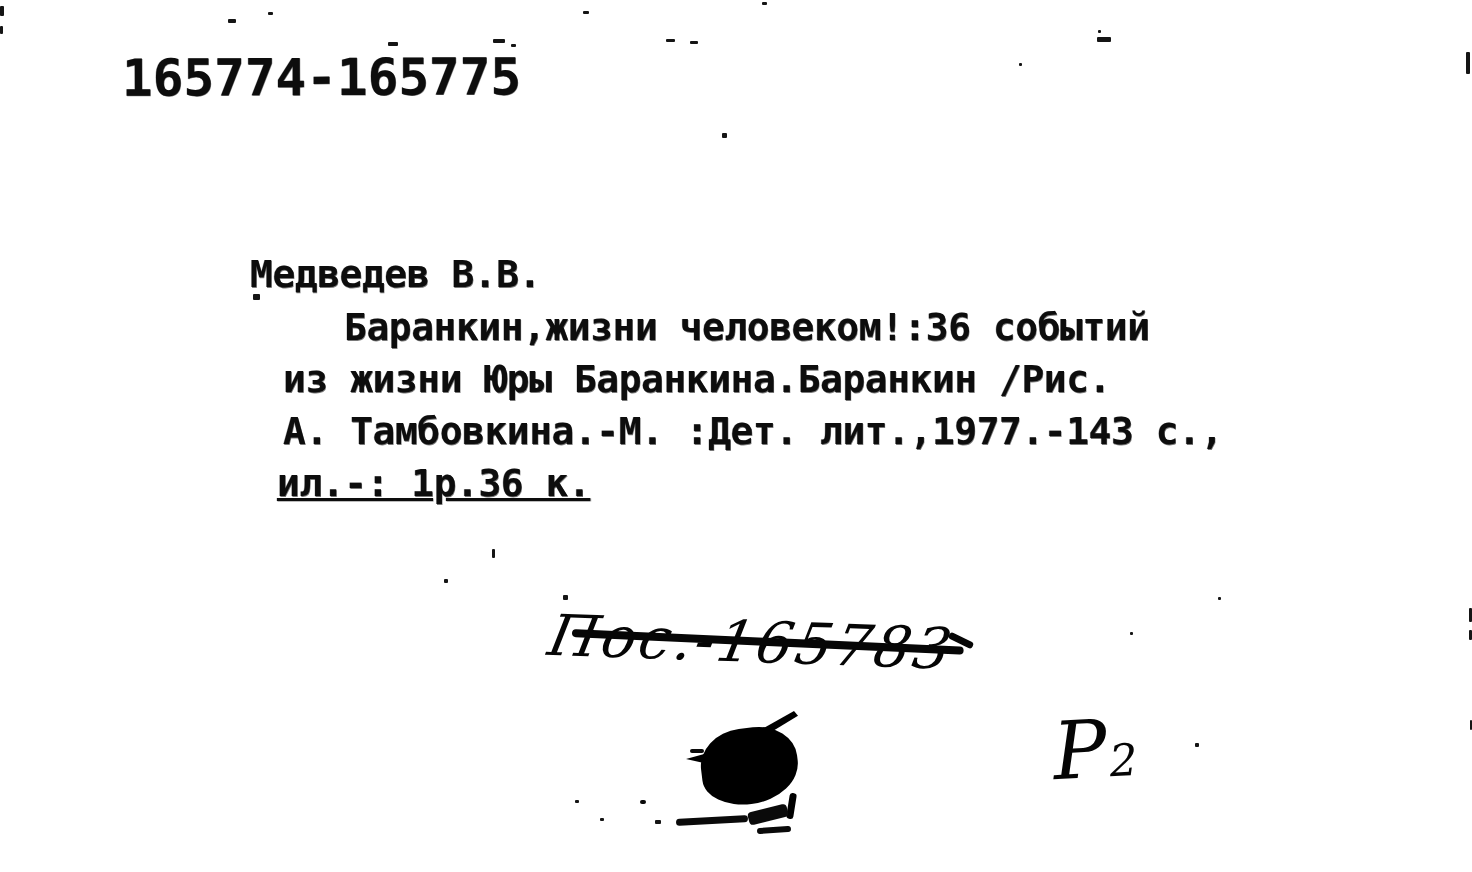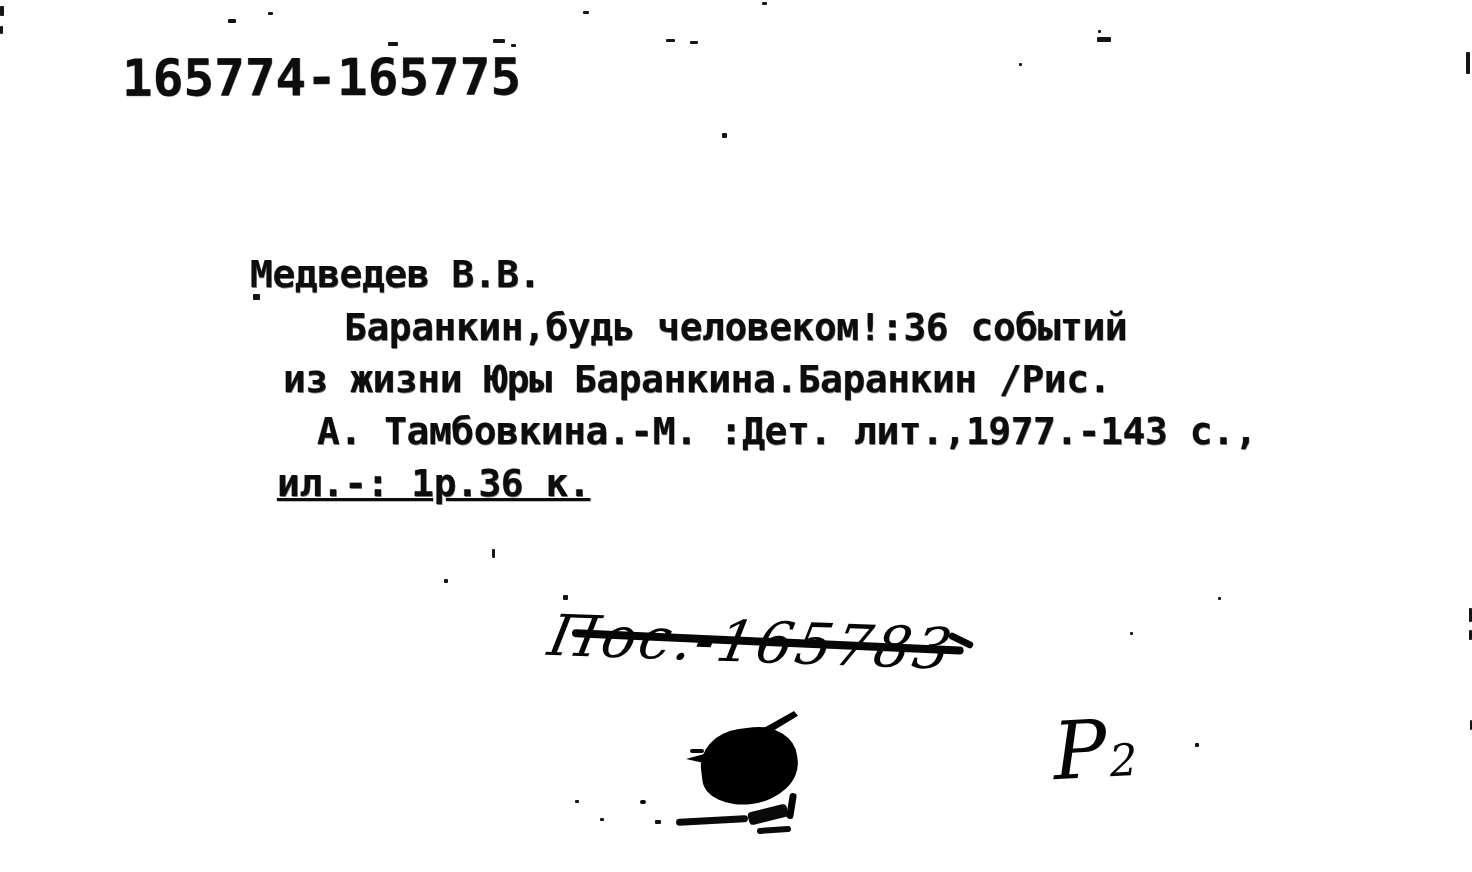--- a/index.html
+++ b/index.html
@@ -33,21 +33,21 @@
     left: 122px;
     top: 48px;
     font-size: 51px;
     letter-spacing: 0px;
     transform: rotate(-0.2deg);
   }
   .entry-line { font-size: 38px; letter-spacing: -0.5px; text-align: center; }
   .el-0 { left: 250px; top: 252px; }
   .el-1 { left: 344px; top: 305px; }
   .el-2 { left: 283px; top: 357px; }
-  .el-3 { left: 283px; top: 409px; margin-left: 34px; }
+  .el-3 { left: 283px; top: 409px; }
   .el-4 { left: 277px; top: 461px; text-decoration: underline; }
 
   
   .handwritten {
     position: absolute;
     font-family: "DejaVu Serif", "Liberation Serif", serif;
     font-style: italic;
     color: #050505;
     white-space: pre;
   }
@@ -145,21 +145,21 @@
 </style>
 </head>
 <body>
 
 <div class="scan">
 
   <div class="typed catalog-number">165774-165775</div>
 
   <div>
     <div class="typed entry-line el-0">Медведев В.В.</div>
-    <div class="typed entry-line el-1">Баранкин,будь человеком!:36 событий</div>
+    <div class="typed entry-line el-1">Баранкин,жизни человеком!:36 событий</div>
     <div class="typed entry-line el-2">из жизни Юры Баранкина.Баранкин /Рис.</div>
     <div class="typed entry-line el-3">А. Тамбовкина.-М. :Дет. лит.,1977.-143 с.,</div>
     <div class="typed entry-line el-4">ил.-: 1р.36 к.</div>
   </div>
 
   <div class="handwritten hw-accession">Пос.-165783</div>
   <div class="strike-line"></div>
   <div class="strike-hook"></div>
 
   <div>

